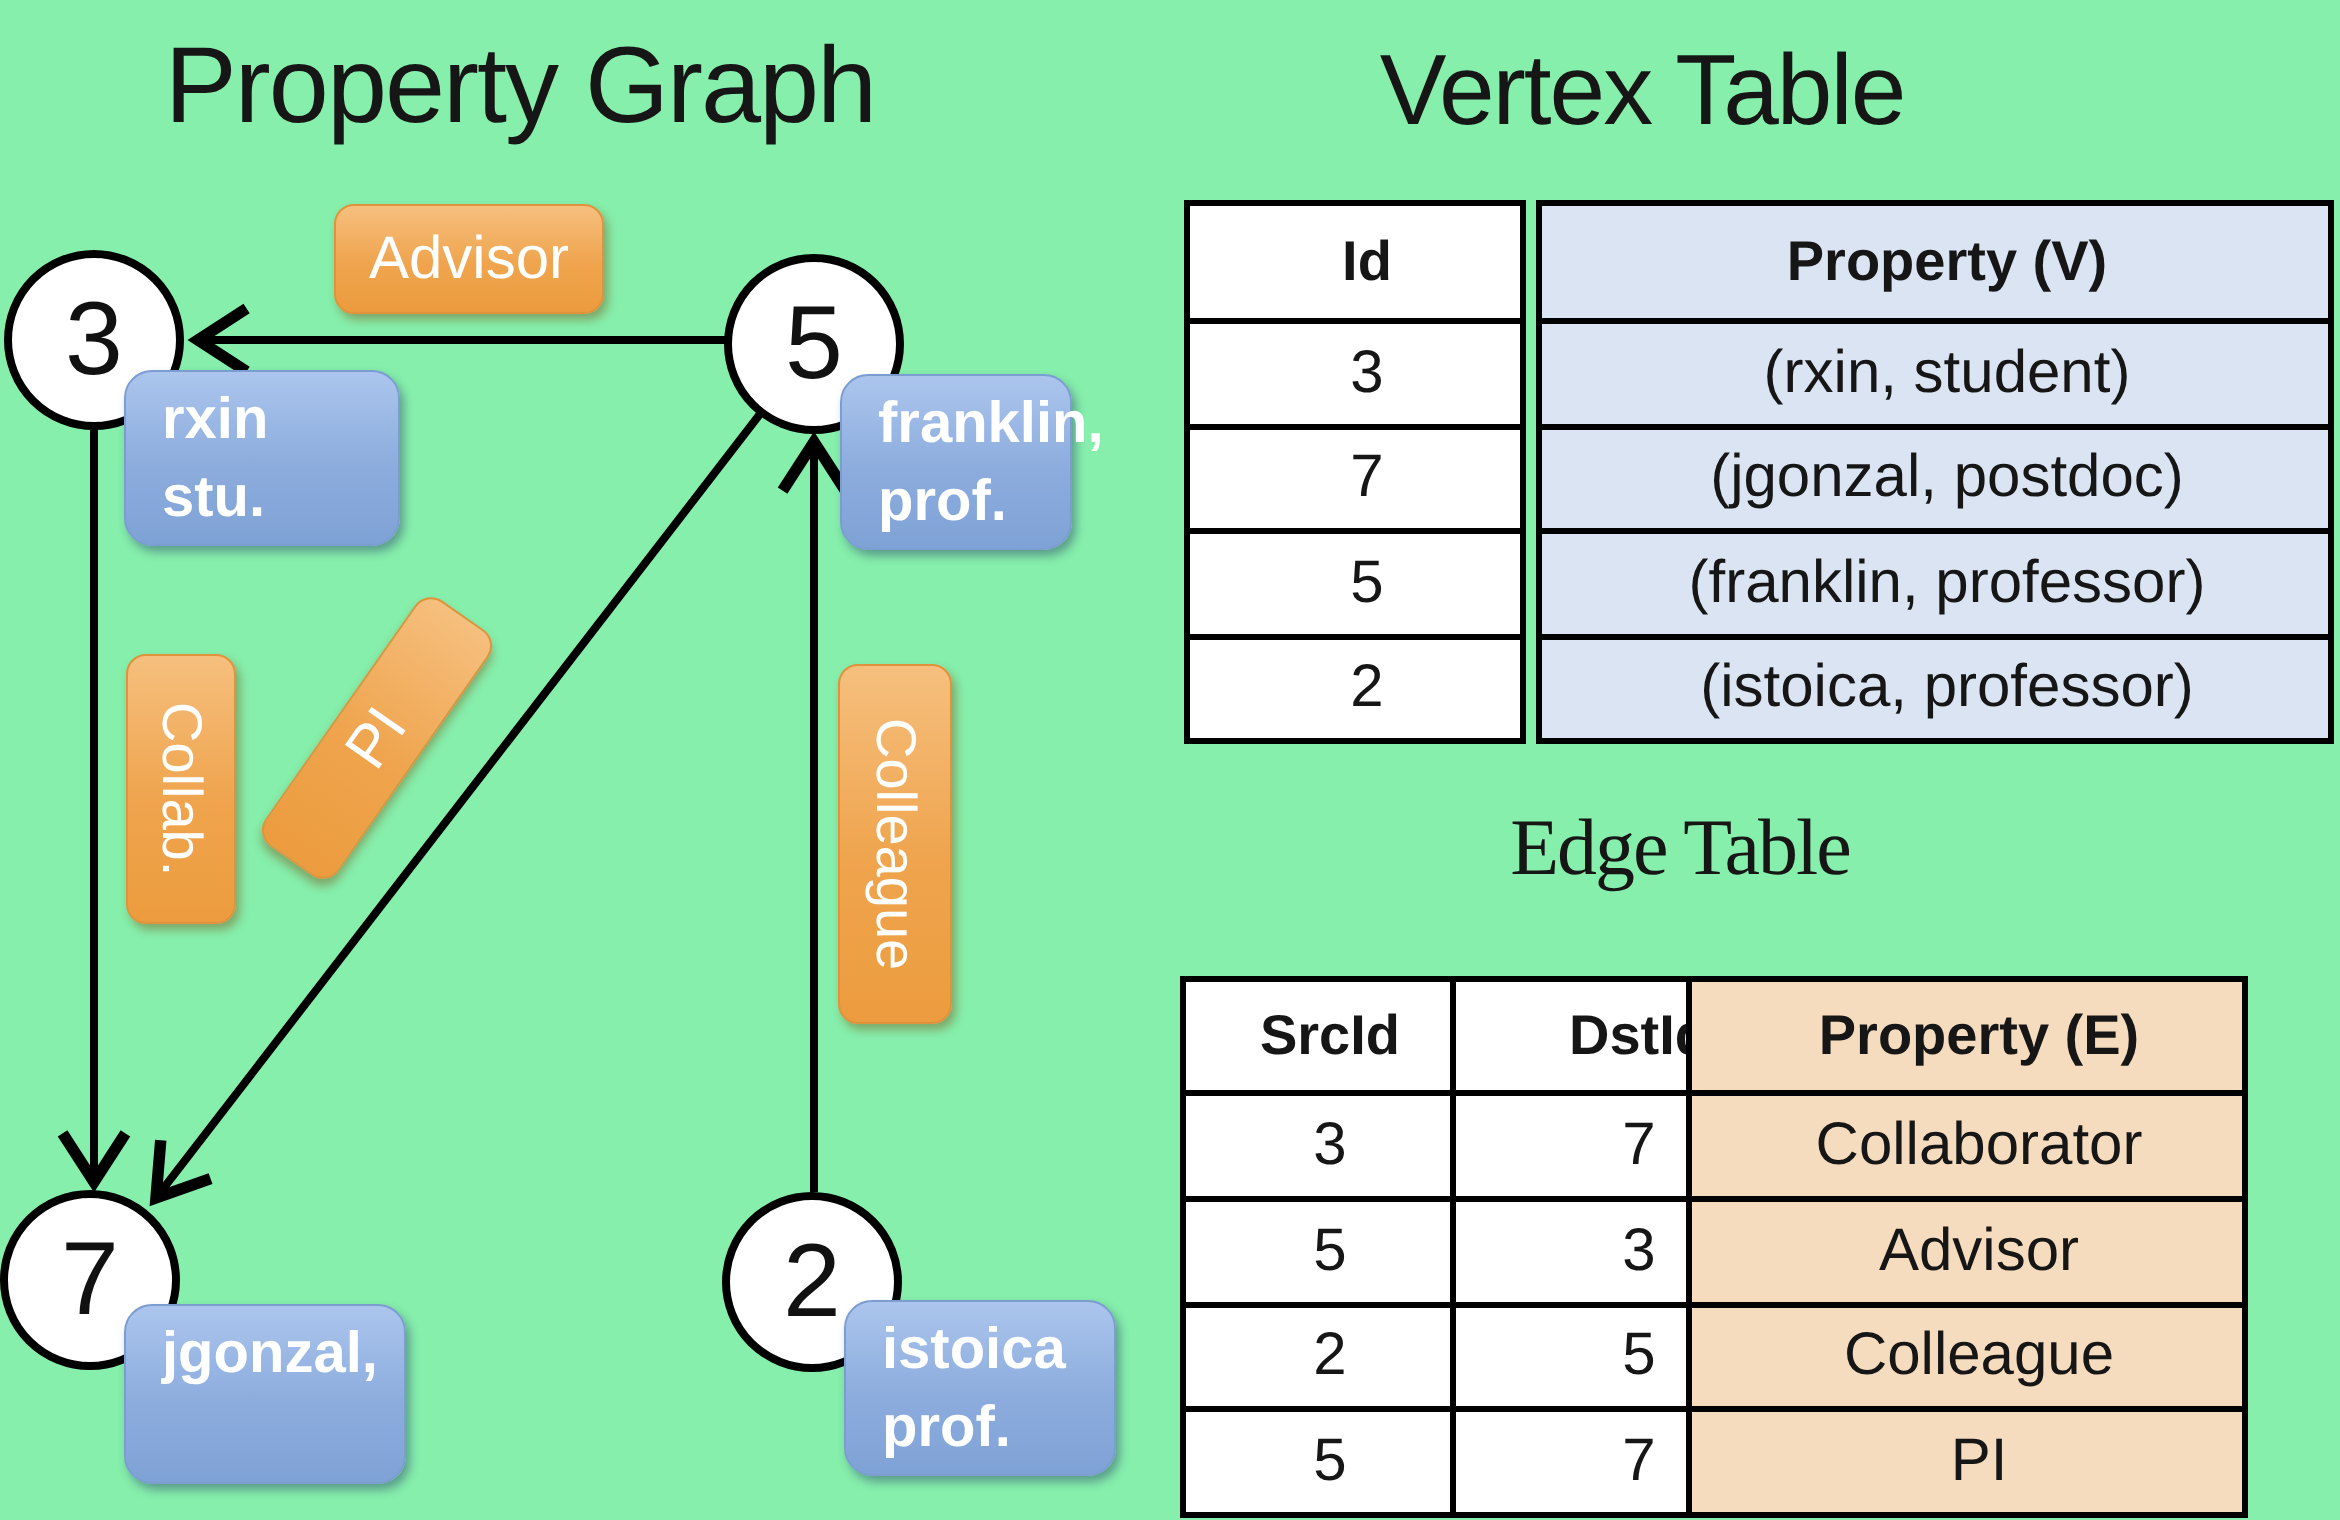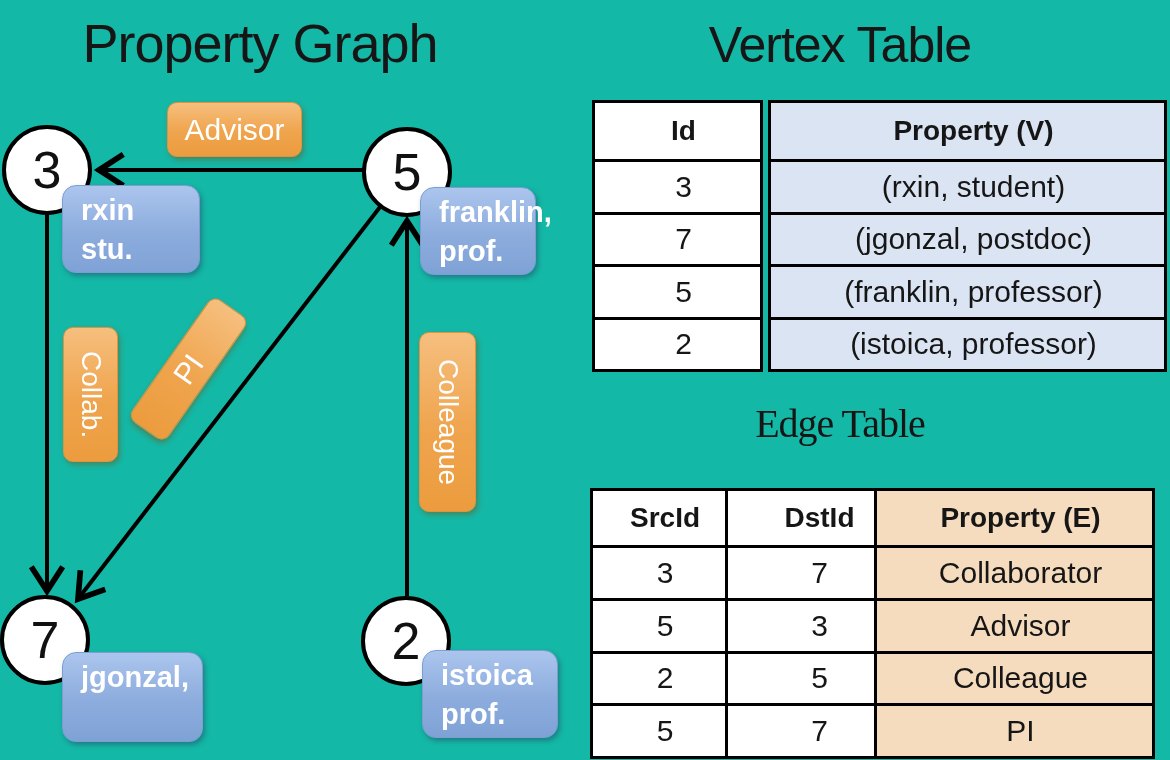--- a/index.html
+++ b/index.html
@@ -1,25 +1,25 @@
 <!DOCTYPE html>
 <html><head>
 <meta charset="utf-8">
 <style>
   html,body { margin:0; padding:0; background:#ffffff; }
   .canvas {
-    position:relative; width:1170px; height:760px; background:#14b8a6;
+    position:relative; width:1170px; height:760px; background:#86efac;
     font-family:"Liberation Sans", sans-serif; overflow:hidden; color:#111;
   }
   .title {
     position:absolute; text-align:center; color:#161616;
     letter-spacing:-1px; white-space:nowrap;
   }
   #title-graph  { left:0px;   top:12px;  width:520px; font-size:54px; }
-  #title-vertex { left:640px; top:16px;  width:400px; font-size:50px; }
+  #title-vertex { left:621px; top:16px;  width:400px; font-size:50px; }
   #title-edge   { left:640px; top:400px; width:400px; font-size:40px;font-family:Liberation Serif, serif; }
 
   
   svg.edges { position:absolute; left:0; top:0; }
 
   
   .node {
     position:absolute; width:90px; height:90px; box-sizing:border-box;
     border:4.5px solid #000; border-radius:50%; background:#fff;
     display:flex; align-items:center; justify-content:center;
@@ -73,21 +73,21 @@
   .tbox .cell.bt  { border-top:3px solid #000; }
   .tbox .cell.br  { border-right:3px solid #000; }
 
   #vt-id   { left:592px; top:100px; width:171px; height:272px;
              grid-template-rows:56px 1fr 1fr 1fr 1fr; }
   #vt-prop { left:768px; top:100px; width:399px; height:272px;
              grid-template-rows:56px 1fr 1fr 1fr 1fr; background:#dbe4f2; }
   #et-ids  { left:590px; top:488px; width:312px; height:271px;
              grid-template-columns:135px 1fr;
              grid-template-rows:54px 1fr 1fr 1fr 1fr; }
-  #et-prop { left:874px; top:488px; width:281px; height:271px;
+  #et-prop { left:843px; top:488px; width:281px; height:271px;
              grid-template-rows:54px 1fr 1fr 1fr 1fr; background:#f6dcbe; }
 </style>
 </head>
 <body>
 
 <div class="canvas">
 
   <div class="title" id="title-graph">Property Graph</div>
   <div class="title" id="title-vertex">Vertex Table</div>
   <div class="title" id="title-edge">Edge Table</div>

